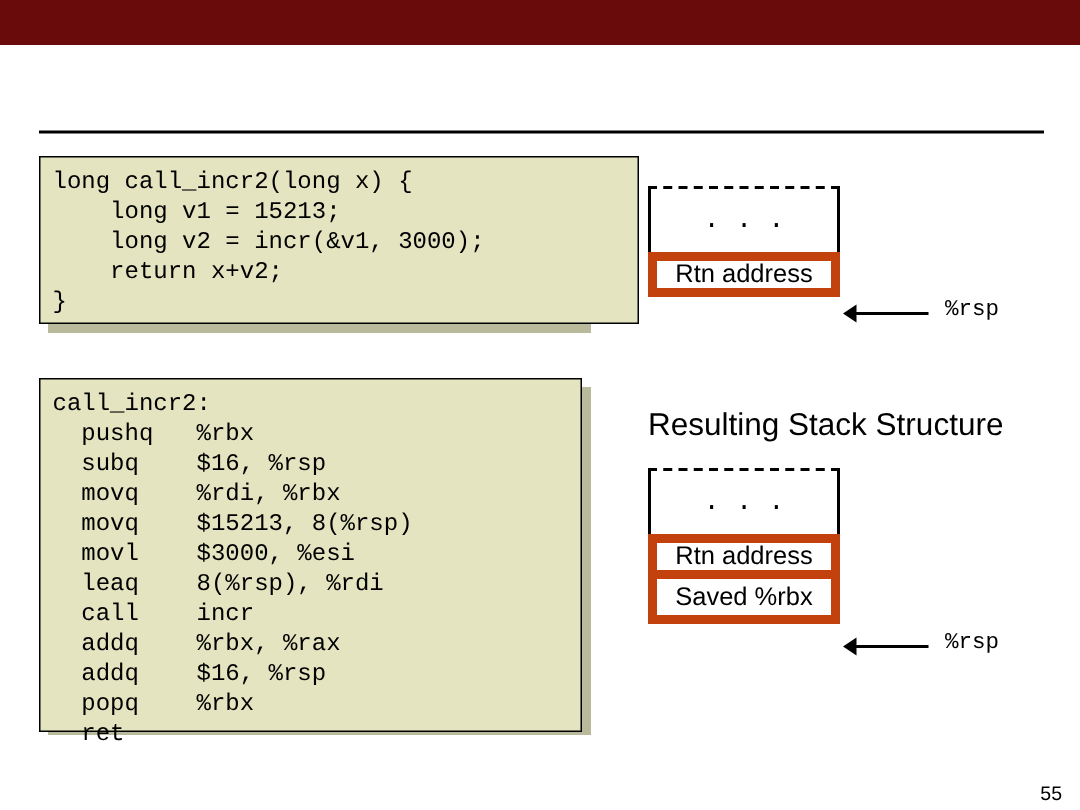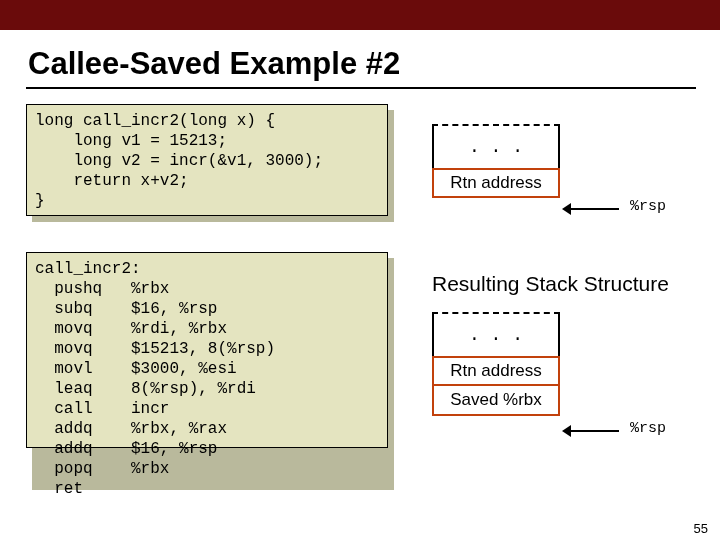--- a/index.html
+++ b/index.html
@@ -6,31 +6,31 @@
   html, body { width: 720px; height: 540px; background: #fff; font-family: Arial, Helvetica, sans-serif; }
   .slide { width: 720px; height: 540px; position: relative; background: #fff; }
   .topbar { position: absolute; top: 0; left: 0; right: 0; height: 30px; background: #6a0b0b; }
   .title { position: absolute; top: 46px; left: 28px; font-size: 31px; font-weight: bold; color: #000; }
   .underline { position: absolute; top: 87px; left: 26px; width: 670px; height: 2px; background: #000; }
 
   .codebox { position: absolute; border: 1.5px solid #000; background: #e4e4c0; font-family: "Courier New", monospace; font-size: 16px; line-height: 1.25; padding: 6px 8px; white-space: pre; color: #000; }
   .codebox-shadow { position: absolute; background: #b9b99c; }
 
   .code1-shadow { top: 110px; left: 32px; width: 362px; height: 112px; }
-  .code1 { top: 104px; left: 26px; width: 362px; height: 112px; }
+  .code1 { top: 104px; left: 26px; width: 400px; height: 112px; }
   .code2-shadow { top: 258px; left: 32px; width: 362px; height: 232px; }
-  .code2 { top: 252px; left: 26px; width: 362px; height: 196px; }
+  .code2 { top: 252px; left: 26px; width: 362px; height: 236px; }
 
   .hdr { position: absolute; font-size: 21px; color: #000; }
   .hdr1 { top: 92px; left: 460px; }
   .hdr2 { top: 272px; left: 432px; }
 
   .stack { position: absolute; }
   .stack .dots { width: 128px; height: 44px; border-left: 2px solid #000; border-right: 2px solid #000; border-top: 2px dashed #000; display: flex; align-items: center; justify-content: center; font-family: "Courier New", monospace; font-size: 18px; }
-  .stack .cell { width: 128px; height: 30px; border: 2px solid #c2410c; display: flex; align-items: center; justify-content: center; font-size: 17px; font-family: Arial, sans-serif; overflow: hidden; line-height: 0.95; }
+  .stack .cell { width: 128px; height: 30px; border: 6px solid #c2410c; display: flex; align-items: center; justify-content: center; font-size: 17px; font-family: Arial, sans-serif; overflow: hidden; line-height: 0.95; }
   .stack .cell + .cell { border-top: none; }
 
   .stack1 { top: 124px; left: 432px; }
   .stack2 { top: 312px; left: 432px; }
 
   .reglabel { position: absolute; font-family: "Courier New", monospace; font-size: 15px; color: #000; }
   .reg1 { top: 198px; left: 630px; }
   .reg2 { top: 420px; left: 630px; }
 
   .arrow { position: absolute; width: 50px; height: 2px; background: #000; }
@@ -38,21 +38,20 @@
   .arrow1 { top: 208px; left: 569px; }
   .arrow2 { top: 430px; left: 569px; }
 
   .pagenum { position: absolute; bottom: 4px; right: 12px; font-size: 13px; color: #000; text-align: center; }
 </style>
 </head>
 <body>
 
 <div class="slide">
   <div class="topbar"></div>
-  <div class="title">Callee-Saved Example #2</div>
   <div class="underline"></div>
 
   <div class="codebox-shadow code1-shadow"></div>
   <div class="codebox code1">long call_incr2(long x) {
     long v1 = 15213;
     long v2 = incr(&amp;v1, 3000);
     return x+v2;
 }</div>
 
   <div class="codebox-shadow code2-shadow"></div>

